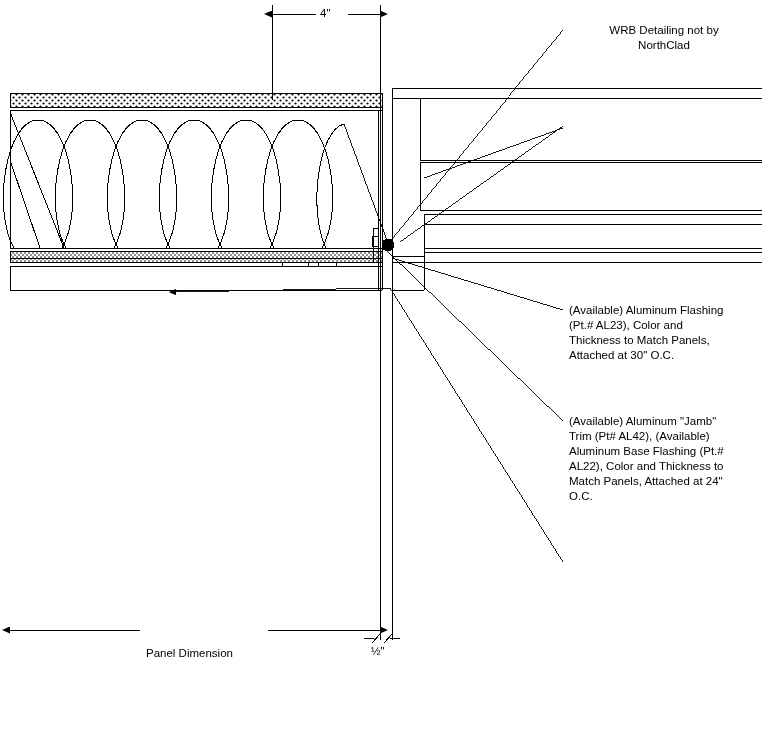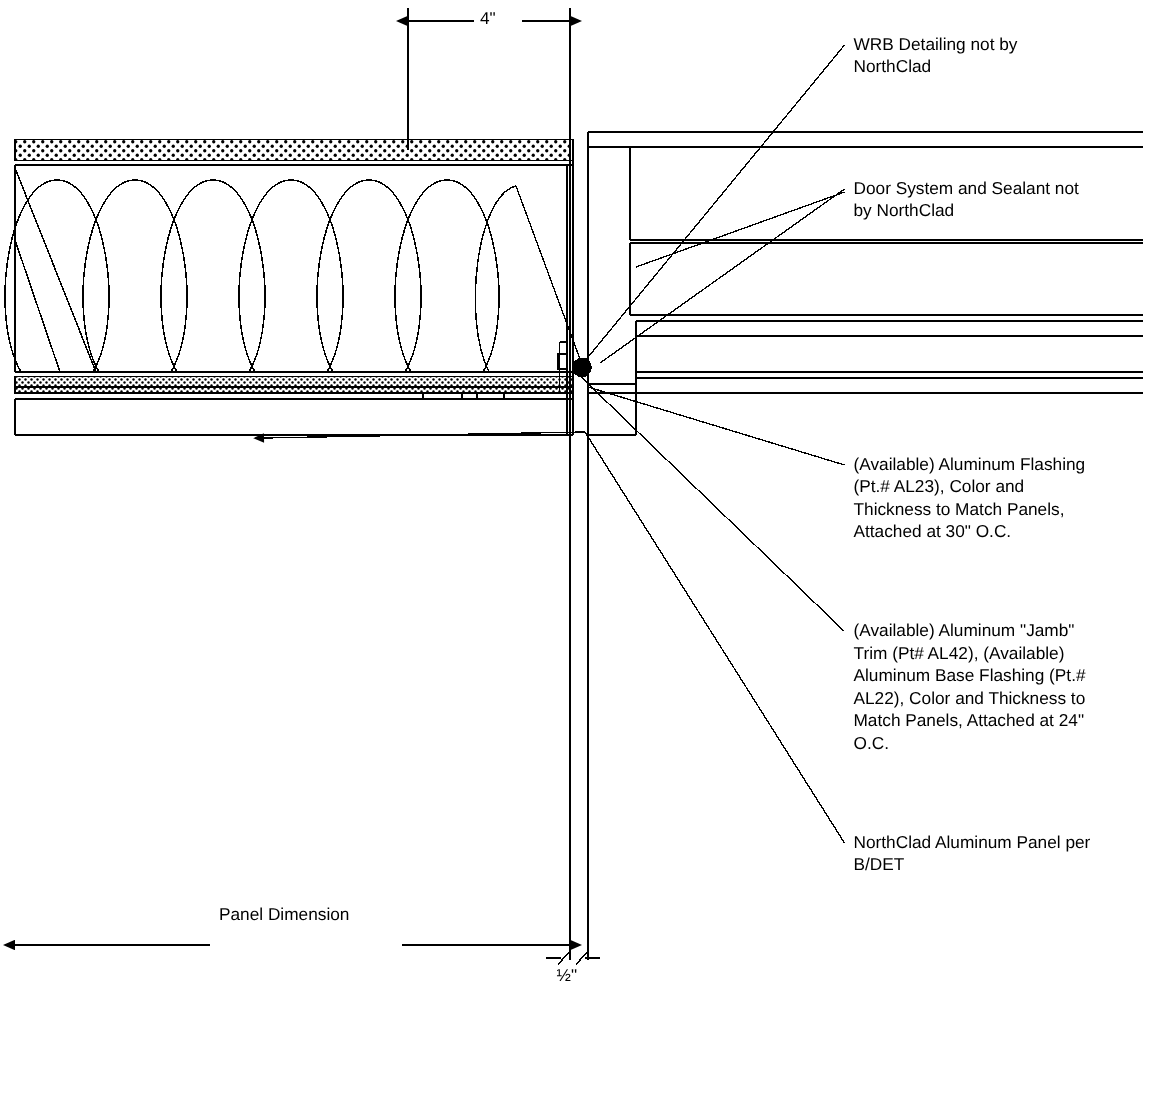--- a/index.html
+++ b/index.html
@@ -177,34 +177,30 @@
 
         <line x1="563" y1="562" x2="390" y2="288"></line>
         <line x1="176" y1="292" x2="390" y2="288" marker-start="url(#arrowL)"></line>
 
         <line x1="344" y1="124" x2="388" y2="243"></line>
       </g>
 
     </g>
   </svg>
 
-  <div class="note" style="left:569px; top:23px; width:190px;">WRB Detailing not by
+  <div class="note" style="left:569px; top:23px; width:190px;text-align:center;">WRB Detailing not by
 NorthClad</div>
-  <div class="note" style="left:569px; top:119px; width:195px;">Door System and Sealant not
-by NorthClad</div>
   <div class="note" style="left:569px; top:303px; width:195px;">(Available) Aluminum Flashing
 (Pt.# AL23), Color and
 Thickness to Match Panels,
 Attached at 30" O.C.</div>
   <div class="note" style="left:569px; top:414px; width:195px;">(Available) Aluminum "Jamb"
 Trim (Pt# AL42), (Available)
 Aluminum Base Flashing (Pt.#
 AL22), Color and Thickness to
 Match Panels, Attached at 24"
 O.C.</div>
-  <div class="note" style="left:569px; top:555px; width:195px;">NorthClad Aluminum Panel per
-B/DET</div>
 
   <div class="dim-label" style="left:320px; top:7px;">4"</div>
   <div class="dim-label" style="left:371px; top:645px;">½"</div>
-  <div class="dim-label" style="left:146px; top:604px;text-align:center;">Panel Dimension</div>
+  <div class="dim-label" style="left:146px; top:647px;text-align:center;">Panel Dimension</div>
 
 </div>
 
 </body></html>

